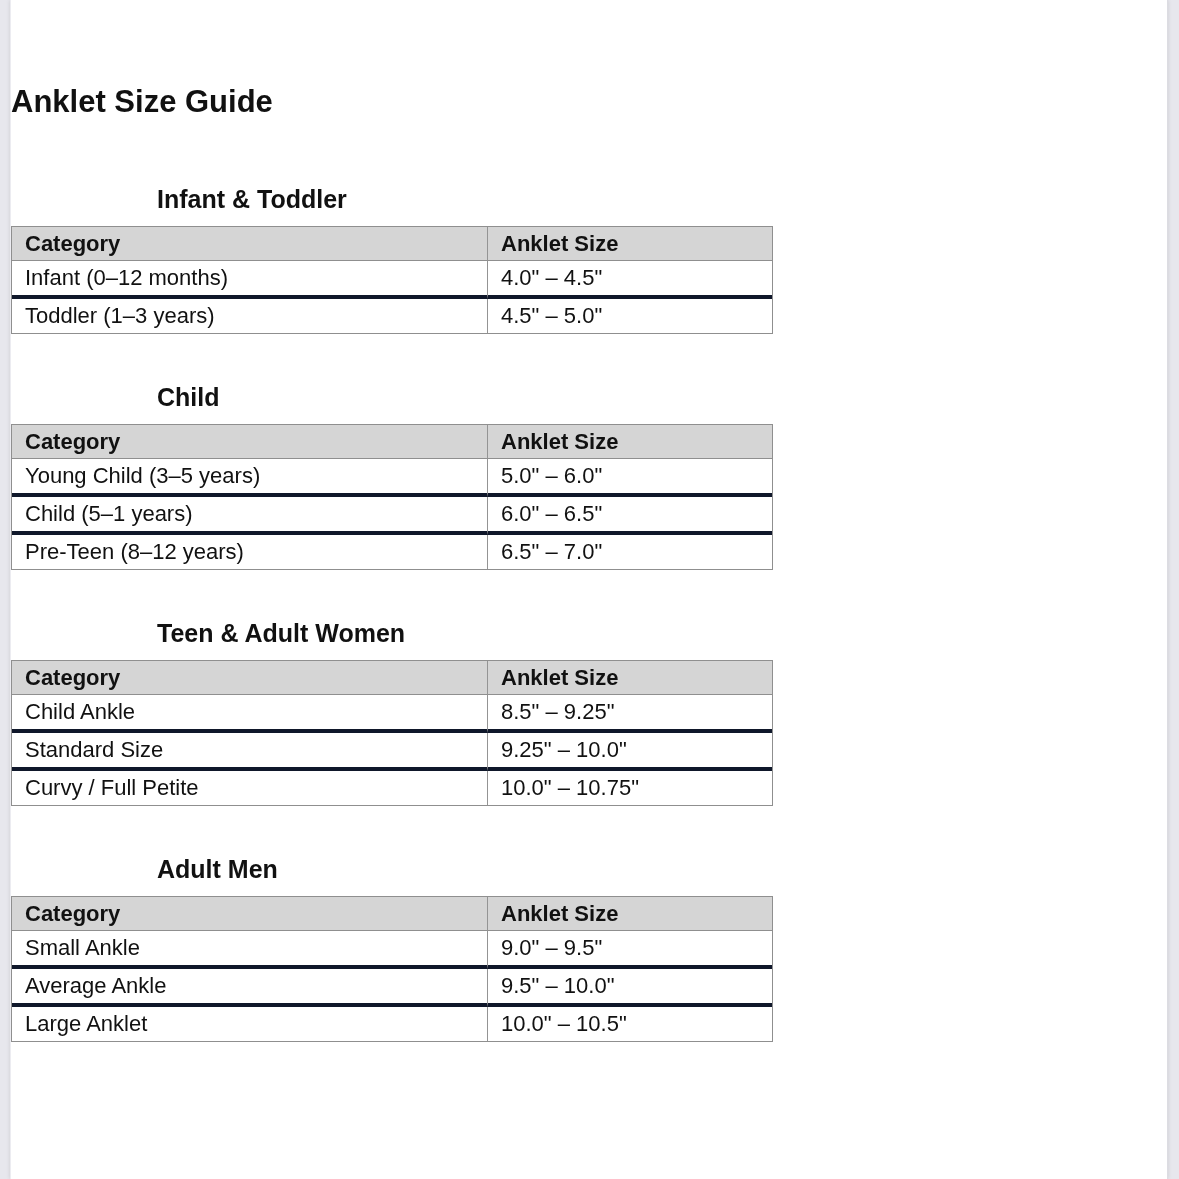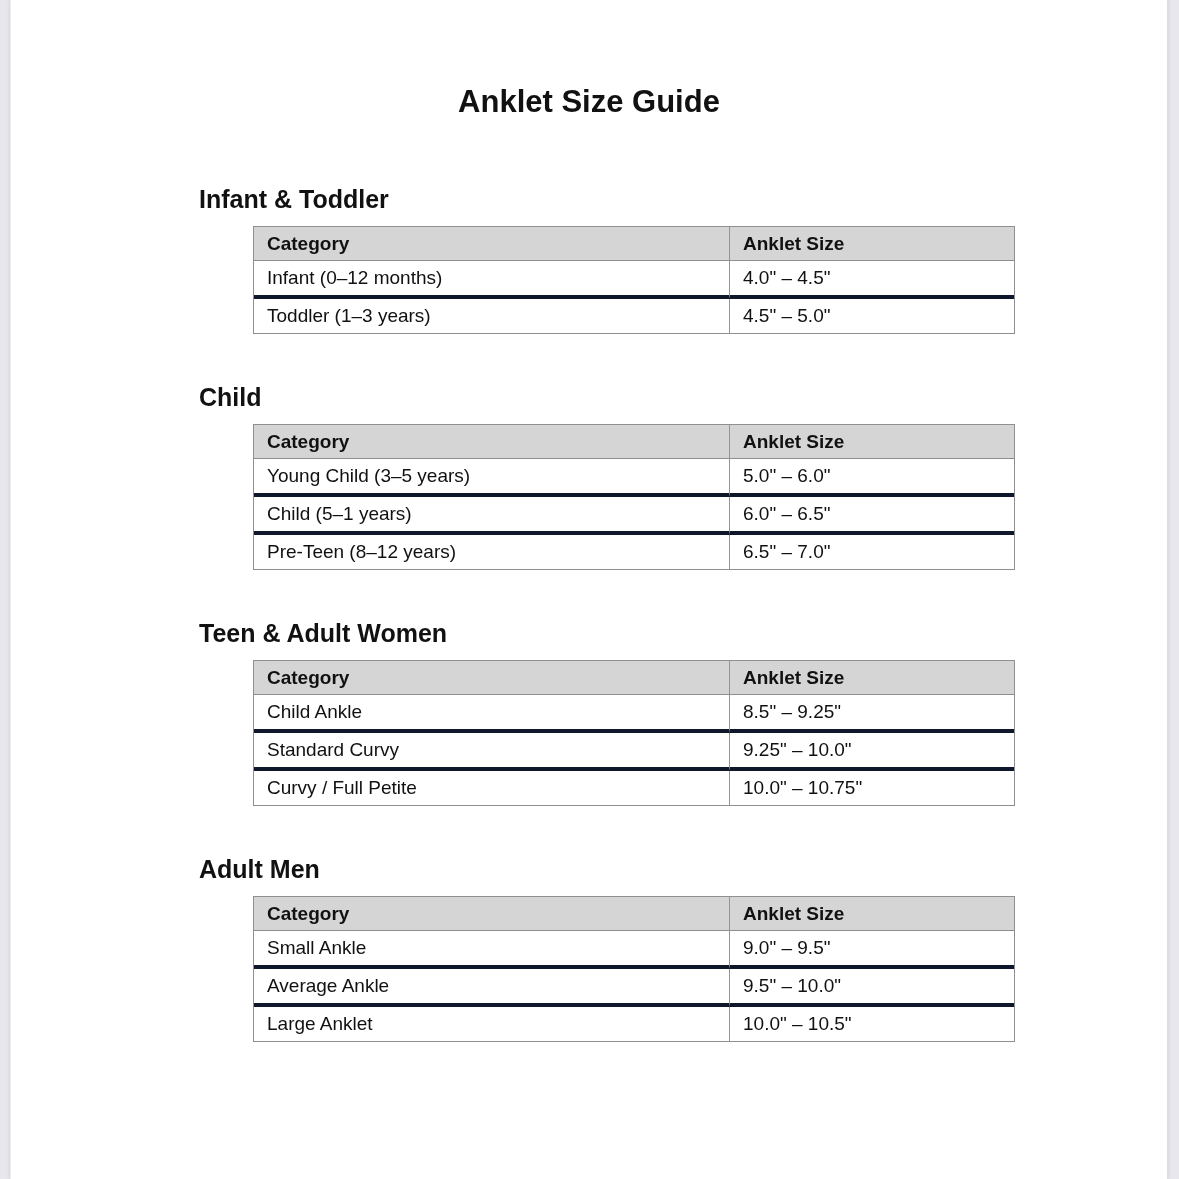--- a/index.html
+++ b/index.html
@@ -20,39 +20,37 @@
     border-right: 1px solid #dcdce2;
     box-shadow: 0 0 4px rgba(0,0,0,0.12);
     overflow: hidden;
   }
   h1.doc-title {
     margin: 0;
     padding-top: 84px;
     font-size: 31px;
     line-height: 36px;
     font-weight: bold;
-    text-align: center;
     letter-spacing: 0px;
   }
-  section { margin: 0; padding-left: 42px; }
+  section { margin: 0; }
   h2.section-heading {
     margin: 49px 0 13px 146px;
     font-size: 25px;
     line-height: 28px;
     font-weight: bold;
   }
   section:first-of-type h2.section-heading { margin-top: 65px; }
   table.size-table {
-    margin-left: 200px;
     width: 760px;
     border-spacing: 0;
     border-collapse: separate;
     border: 1px solid #8f8f8f;
     table-layout: fixed;
-    font-size: 19px;
+    font-size: 22px;
   }
   table.size-table col.c1 { width: 476px; }
   table.size-table col.c2 { width: 284px; }
   table.size-table th, table.size-table td {
     padding: 0 8px 0 13px;
     height: 34px;
     vertical-align: middle;
     text-align: left;
     font-weight: normal;
     white-space: nowrap;
@@ -144,21 +142,21 @@
           <th>Category</th>
           <th>Anklet Size</th>
         </tr>
       </thead>
       <tbody>
         <tr>
           <td>Child Ankle</td>
           <td>8.5" – 9.25"</td>
         </tr>
         <tr>
-          <td>Standard Curvy</td>
+          <td>Standard Size</td>
           <td>9.25" – 10.0"</td>
         </tr>
         <tr>
           <td>Curvy / Full Petite</td>
           <td>10.0" – 10.75"</td>
         </tr>
       </tbody>
     </table>
   </section>
 

